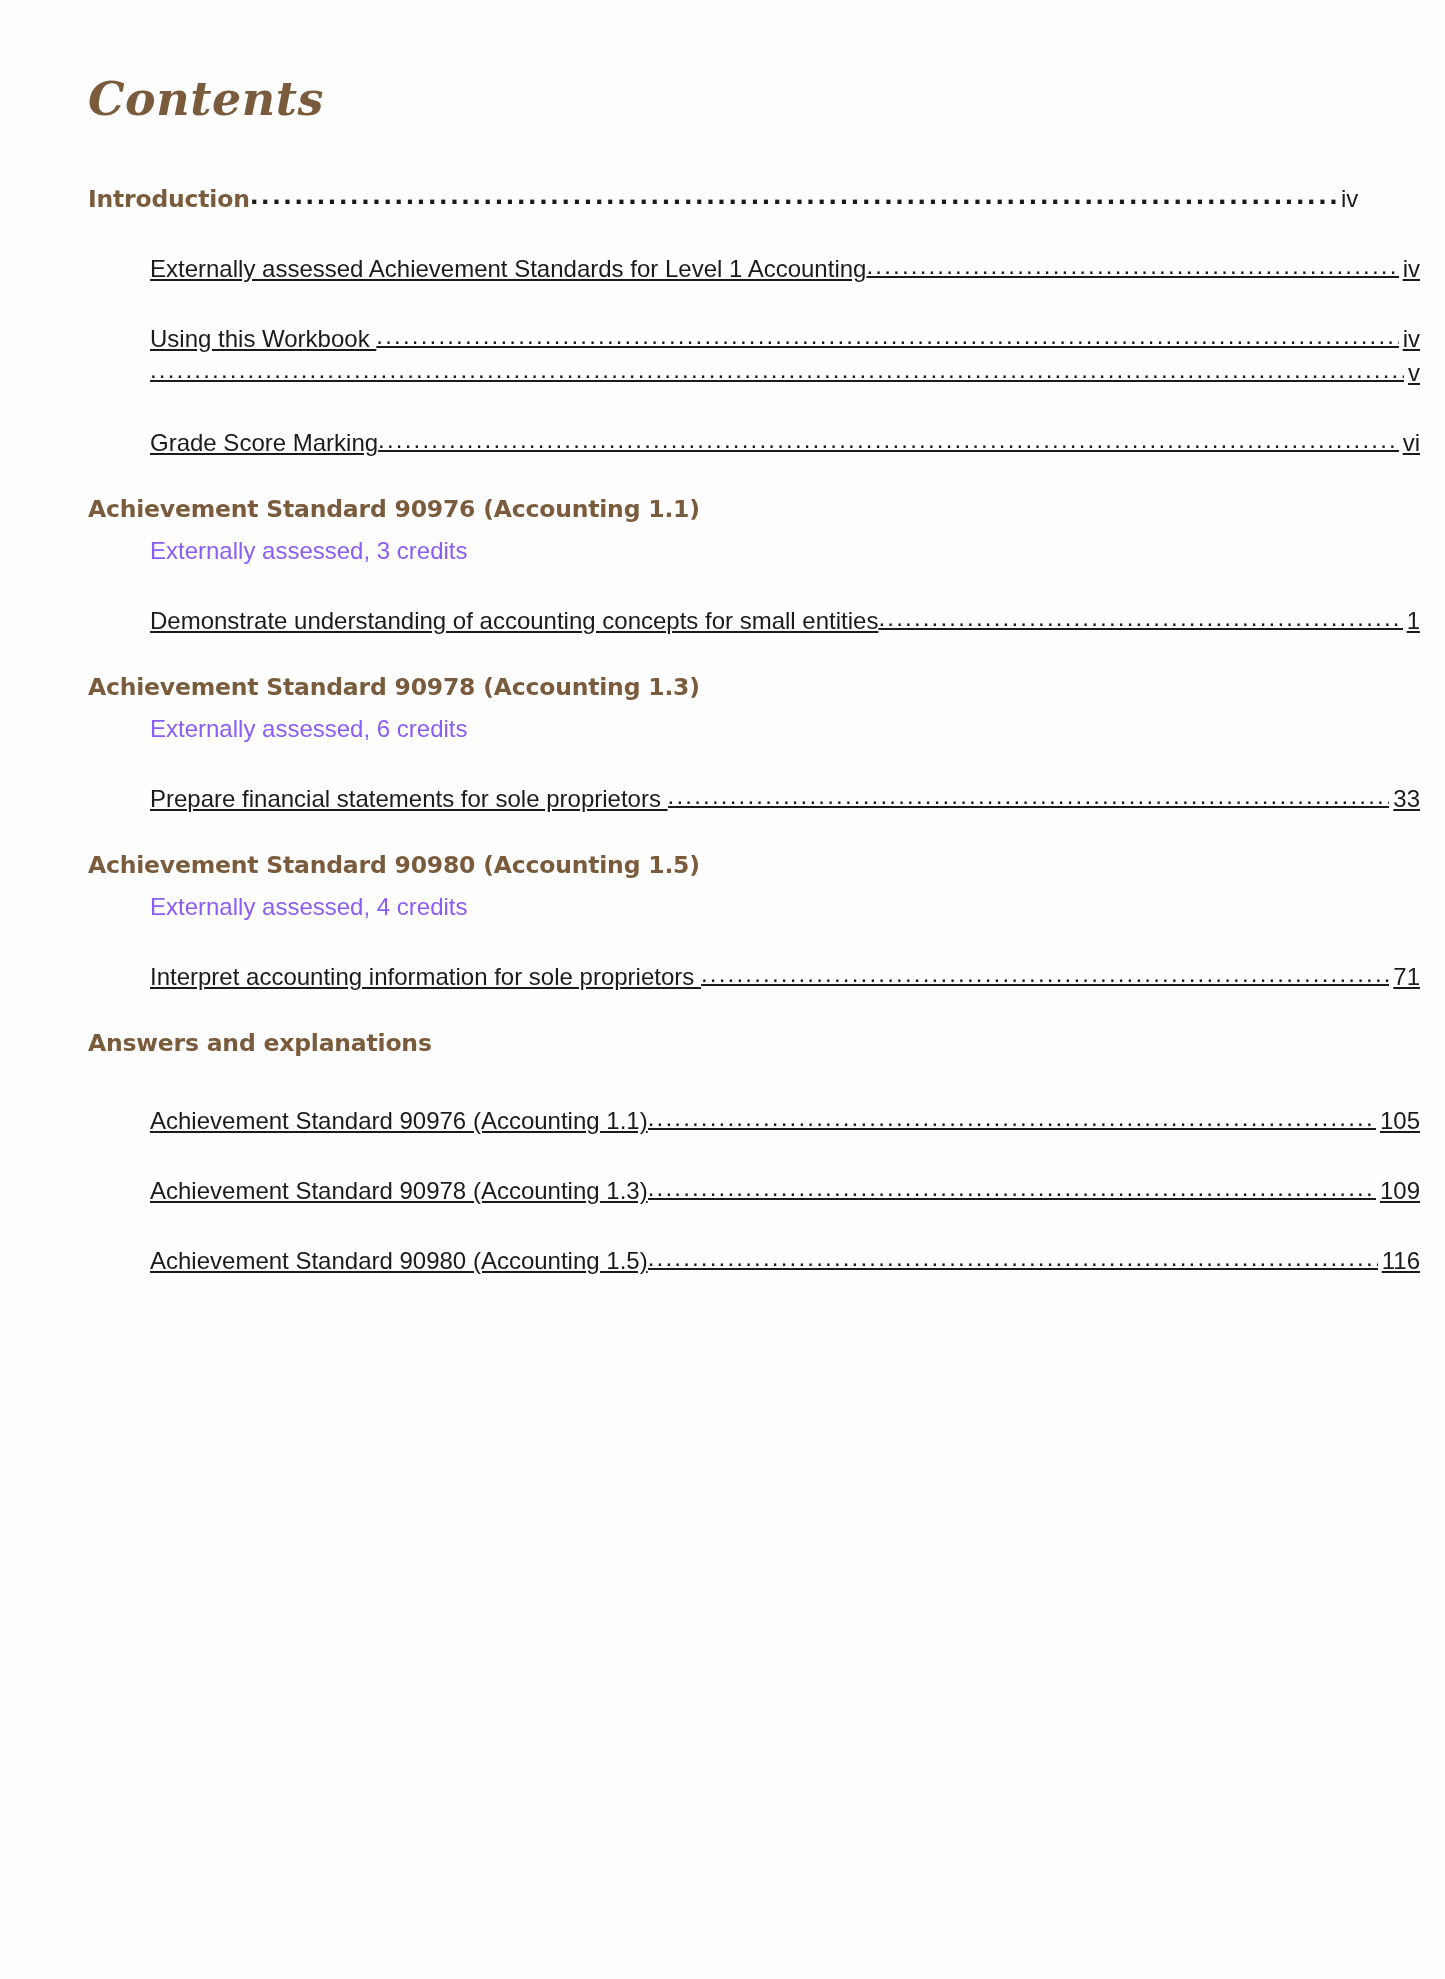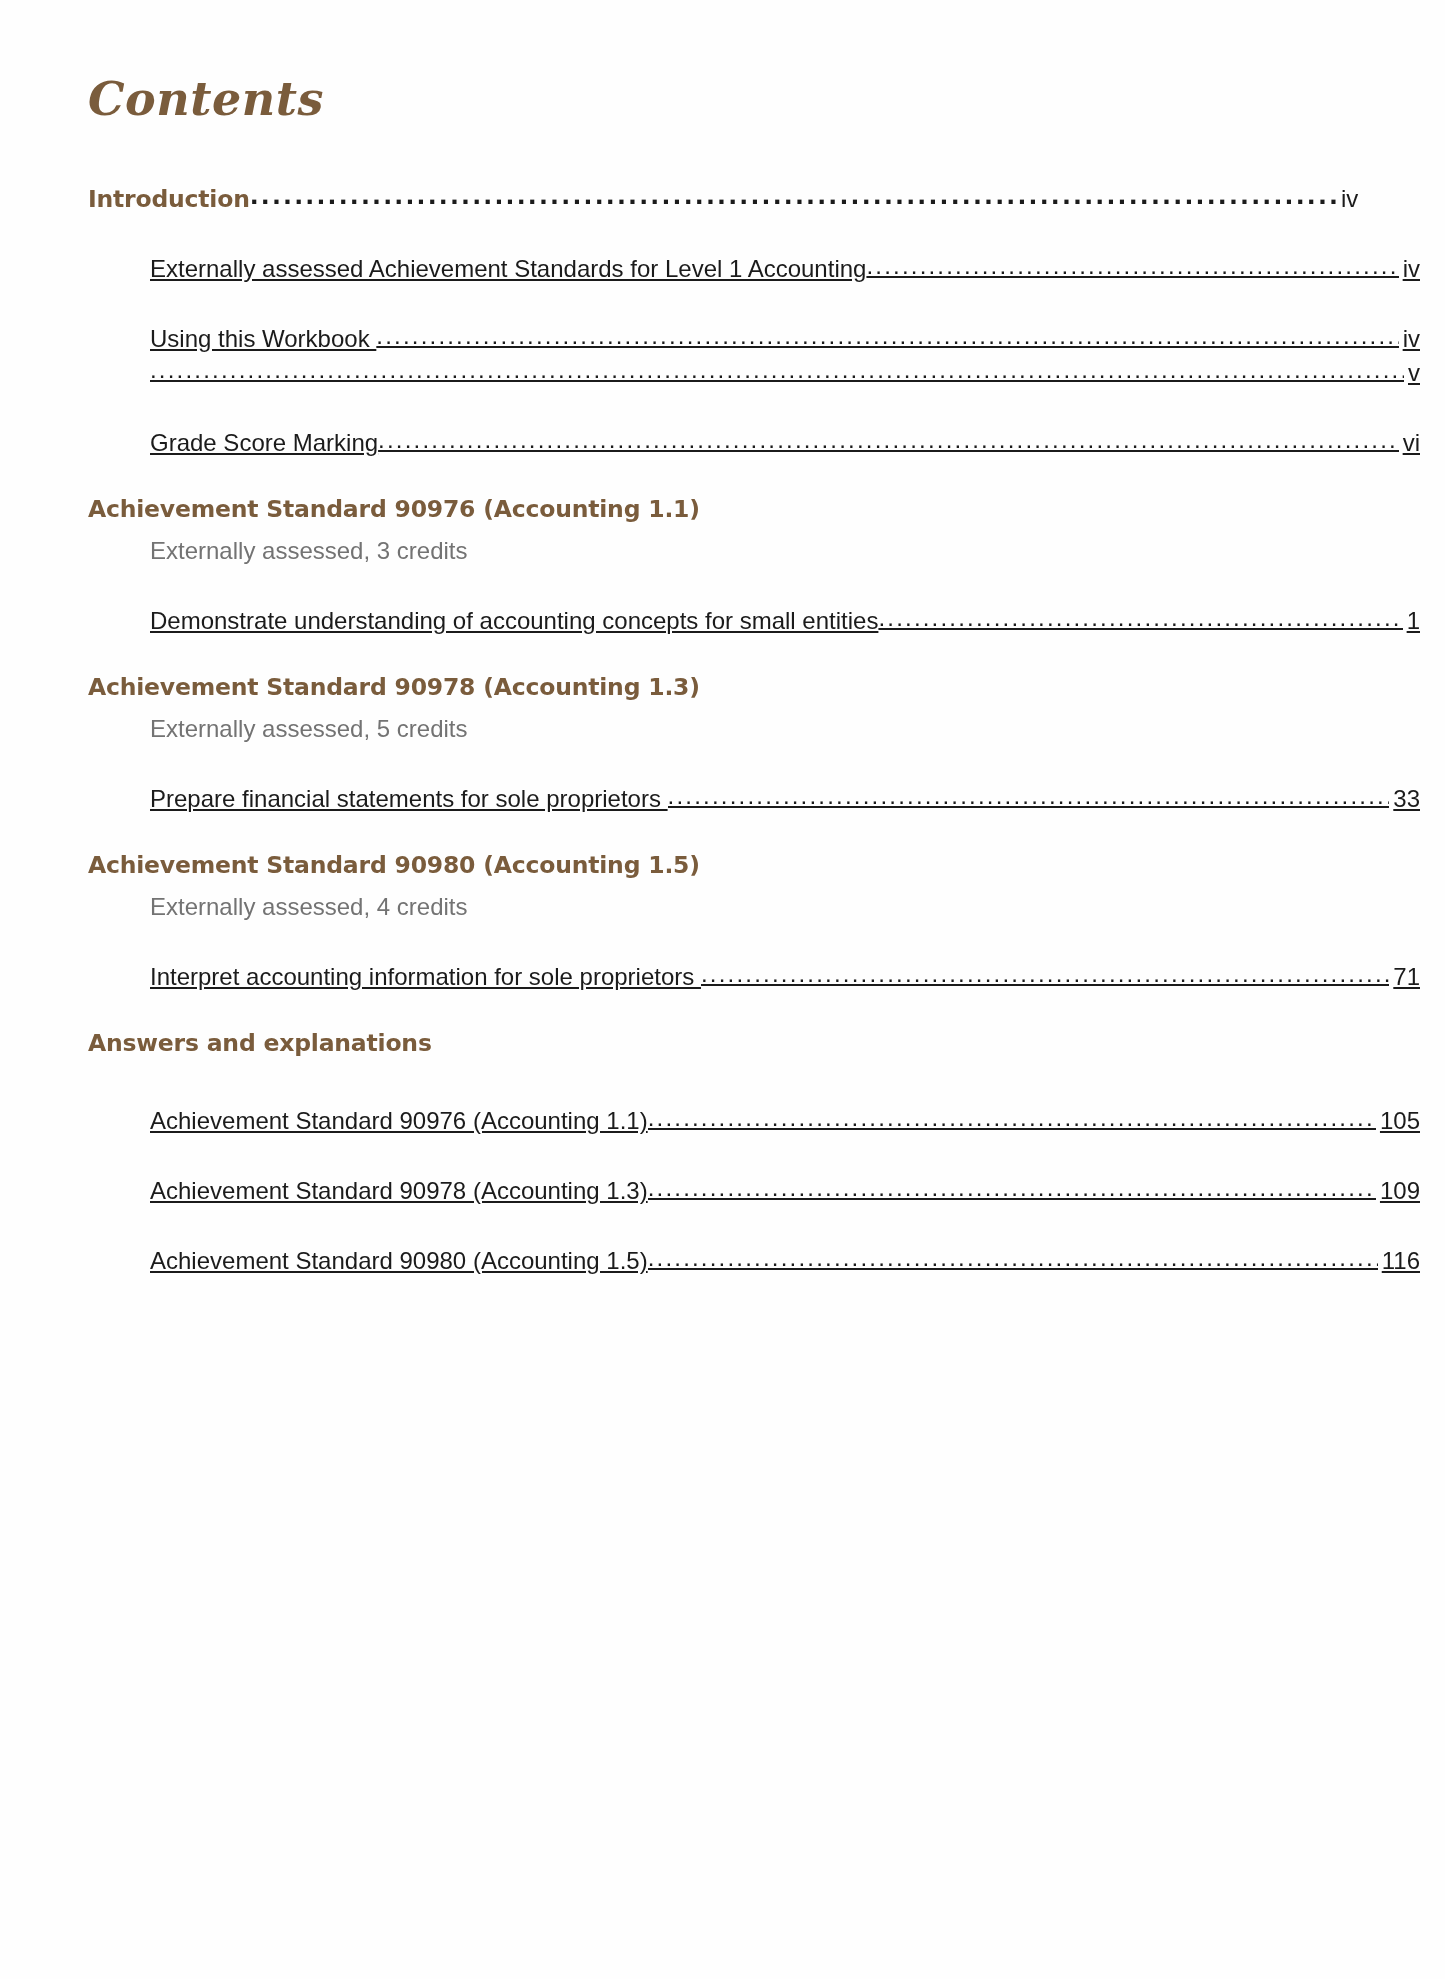--- a/index.html
+++ b/index.html
@@ -105,21 +105,21 @@
     line-height: 34px;
     font-family: "Liberation Sans", sans-serif;
     padding-left: 62px;
     text-decoration: underline;
   }
   .level2 .toc-page {
     font-size: 24px;
   }
 
   .plain-line {
-    color: #737373;
+    color: #8b5cf6;
     font-size: 24px;
     line-height: 34px;
     font-family: "Liberation Sans", sans-serif;
     padding-left: 62px;
     white-space: pre;
   }
 
   .gap-before-section { height: 32px; }
   .gap-small { height: 8px; }
 </style>
@@ -168,21 +168,21 @@
     <div class="toc-row level2">
       <span class="toc-label">Demonstrate understanding of accounting concepts for small entities</span>
       <span class="toc-dots"></span>
       <span class="toc-page">1</span>
     </div>
 
     <div class="gap-before-section"></div>
 
     <div class="section-heading">Achievement Standard 90978 (Accounting 1.3)</div>
     <div class="gap-small"></div>
-    <div class="plain-line">Externally assessed, 5 credits</div>
+    <div class="plain-line">Externally assessed, 6 credits</div>
     <div class="toc-row level2">
       <span class="toc-label">Prepare financial statements for sole proprietors </span>
       <span class="toc-dots"></span>
       <span class="toc-page">33</span>
     </div>
 
     <div class="gap-before-section"></div>
 
     <div class="section-heading">Achievement Standard 90980 (Accounting 1.5)</div>
     <div class="gap-small"></div>

